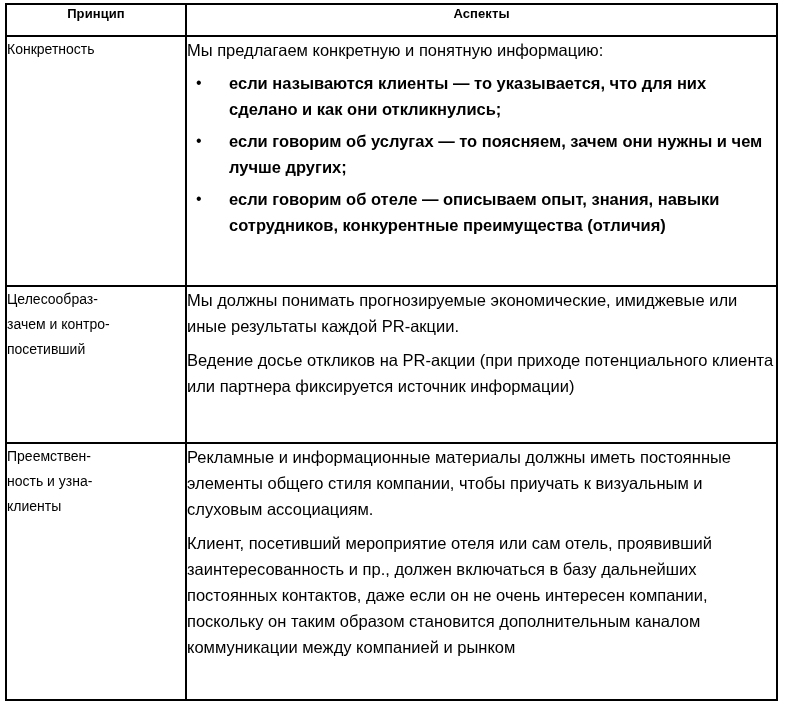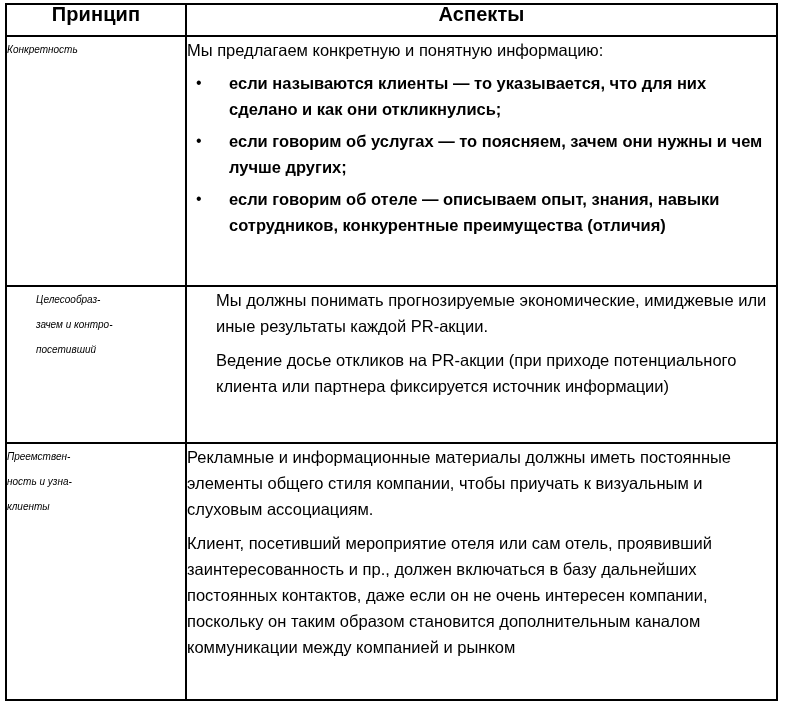--- a/index.html
+++ b/index.html
@@ -41,33 +41,32 @@
     background: #ffffff;
   }
 
   col.col-principle { width: 180px; }
   col.col-aspects   { width: 591px; }
 
   
   .hdr-cell {
     text-align: center;
     font-weight: bold;
-    font-size: 20px;
+    font-size: 13px;
     line-height: 18px;
     height: 30px;
     padding: 6px 4px 7px 4px;
     letter-spacing: 0.1px;
   }
 
   
   .principle-cell {
     padding: 9px 6px 10px 9px;
-    font-size: 10px;
+    font-size: 14px;
     line-height: 25px;
-    font-style: italic;
   }
   .principle-cell .pline {
     display: block;
     white-space: pre;
   }
 
   
   .aspects-cell {
     padding: 9px 10px 10px 12px;
     font-size: 16.5px;
@@ -106,21 +105,21 @@
     line-height: 26px;
     text-align: left;
   }
   ul.bullets li .li-text {
     display: block;
     font-weight: bold;
   }
 
   
   tr.row-1 td { height: 248px; }
-  tr.row-2 td { height: 155px; padding-left: 29px; }
+  tr.row-2 td { height: 155px; }
   tr.row-3 td { height: 255px; margin-top: 44px; }
 </style>
 </head>
 <body>
 
 <div class="page">
 
   <table class="principles">
     <colgroup>
       <col class="col-principle">

